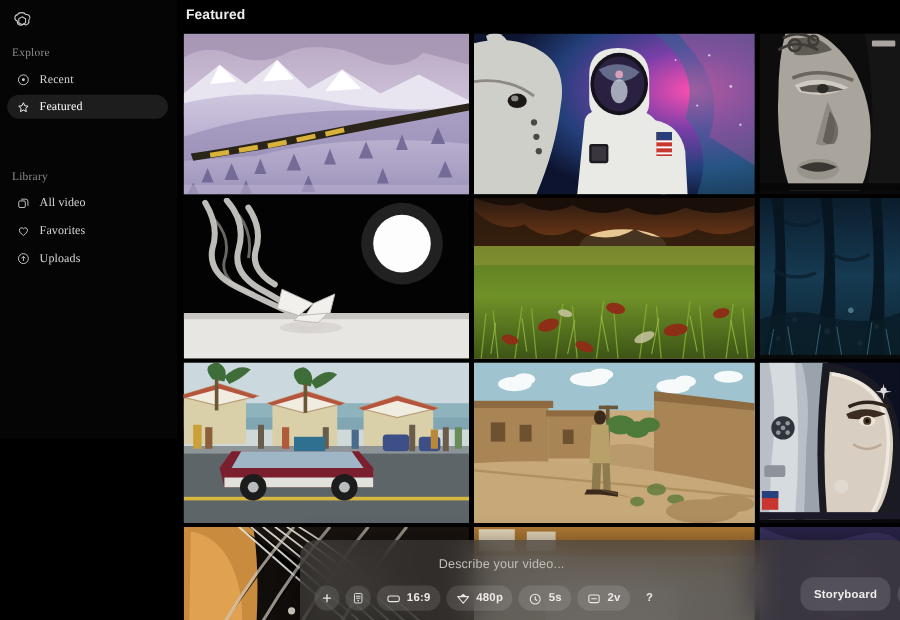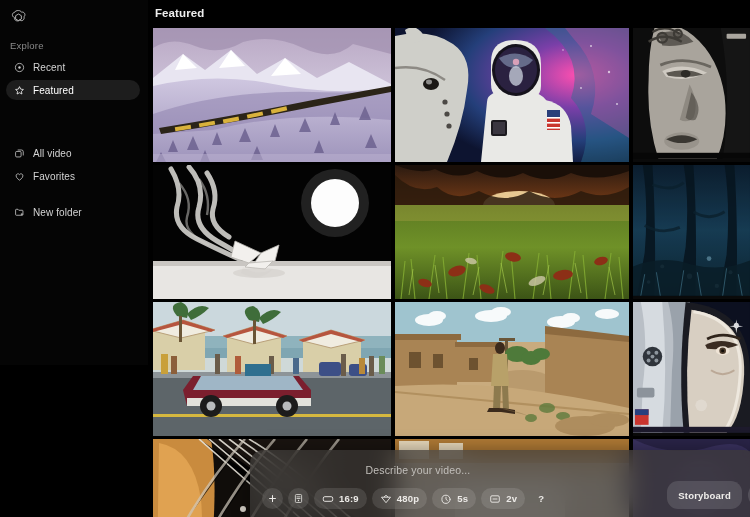--- a/index.html
+++ b/index.html
@@ -10,20 +10,21 @@
     -webkit-font-smoothing:antialiased;
   }
   #app{ position:relative; width:750px; height:517px; background:#000; display:flex; }
 
   
   #sidebar{
     width:148px; height:365px; flex:0 0 148px;
     background:#050505;
     position:relative;
     padding:0;
+    font-family:Liberation Serif, serif;
   }
   .logo-wrap{ position:absolute; left:8px; top:7px; width:20px; height:20px; display:flex; align-items:center; justify-content:center; }
   .logo-wrap svg{ display:block; }
 
   .sb-section{ position:absolute; left:0; width:148px; }
   .sb-head{
     font-size:9.5px; color:#8b8b8b; letter-spacing:.2px;
     padding:0 0 0 10px; margin-bottom:6px; font-weight:400;
   }
   .sb-item{
@@ -135,52 +136,53 @@
           <svg width="11" height="11" viewBox="0 0 24 24" fill="none" stroke="currentColor" stroke-width="1.7" stroke-linejoin="round">
             <path d="M12 3.6l2.6 5.4 5.9.8-4.3 4.1 1.1 5.8-5.3-2.9-5.3 2.9 1.1-5.8-4.3-4.1 5.9-.8z"></path>
           </svg>
         </span>
         <span class="lbl">Featured</span>
       </div>
 
     </div>
 
     <div class="sb-section" style="top:143px;">
+      <div class="sb-head">Library</div>
 
       <div class="sb-item">
         <span class="ico">
           <svg width="11" height="11" viewBox="0 0 24 24" fill="none" stroke="currentColor" stroke-width="1.7" stroke-linejoin="round">
             <rect x="3.5" y="7.5" width="12" height="12" rx="2.4"></rect>
             <path d="M8 4.3h8.2A4 4 0 0 1 20.2 8.3v8"></path>
           </svg>
         </span>
         <span class="lbl">All video</span>
       </div>
 
       <div class="sb-item">
         <span class="ico">
           <svg width="11" height="11" viewBox="0 0 24 24" fill="none" stroke="currentColor" stroke-width="1.7" stroke-linejoin="round">
             <path d="M12 20s-7.4-4.6-7.4-9.4A4.1 4.1 0 0 1 12 7.9a4.1 4.1 0 0 1 7.4 2.7C19.4 15.4 12 20 12 20z"></path>
           </svg>
         </span>
         <span class="lbl">Favorites</span>
       </div>
 
-
-      <div style="height:13px;"></div>
-
       <div class="sb-item">
         <span class="ico">
           <svg width="11" height="11" viewBox="0 0 24 24" fill="none" stroke="currentColor" stroke-width="1.7" stroke-linejoin="round">
-            <path d="M3.5 6.6a1.6 1.6 0 0 1 1.6-1.6h3.6l1.8 2.1h7.4a1.6 1.6 0 0 1 1.6 1.6v7.7a1.6 1.6 0 0 1-1.6 1.6H5.1a1.6 1.6 0 0 1-1.6-1.6z"></path>
-            <path d="M17 13.6v4.4M14.8 15.8h4.4" stroke-width="1.5"></path>
+            <circle cx="12" cy="12" r="9"></circle>
+              <path d="M12 16.4V8.2M8.6 11.4L12 8l3.4 3.4"></path>
           </svg>
         </span>
-        <span class="lbl">New folder</span>
-      </div>
+        <span class="lbl">Uploads</span>
+      </div>
+
+      <div style="height:13px;"></div>
+
 
     </div>
   </aside>
 
   <main id="main">
     <div id="page-title">Featured</div>
 
     <div id="grid">
 
       <div class="tile">

